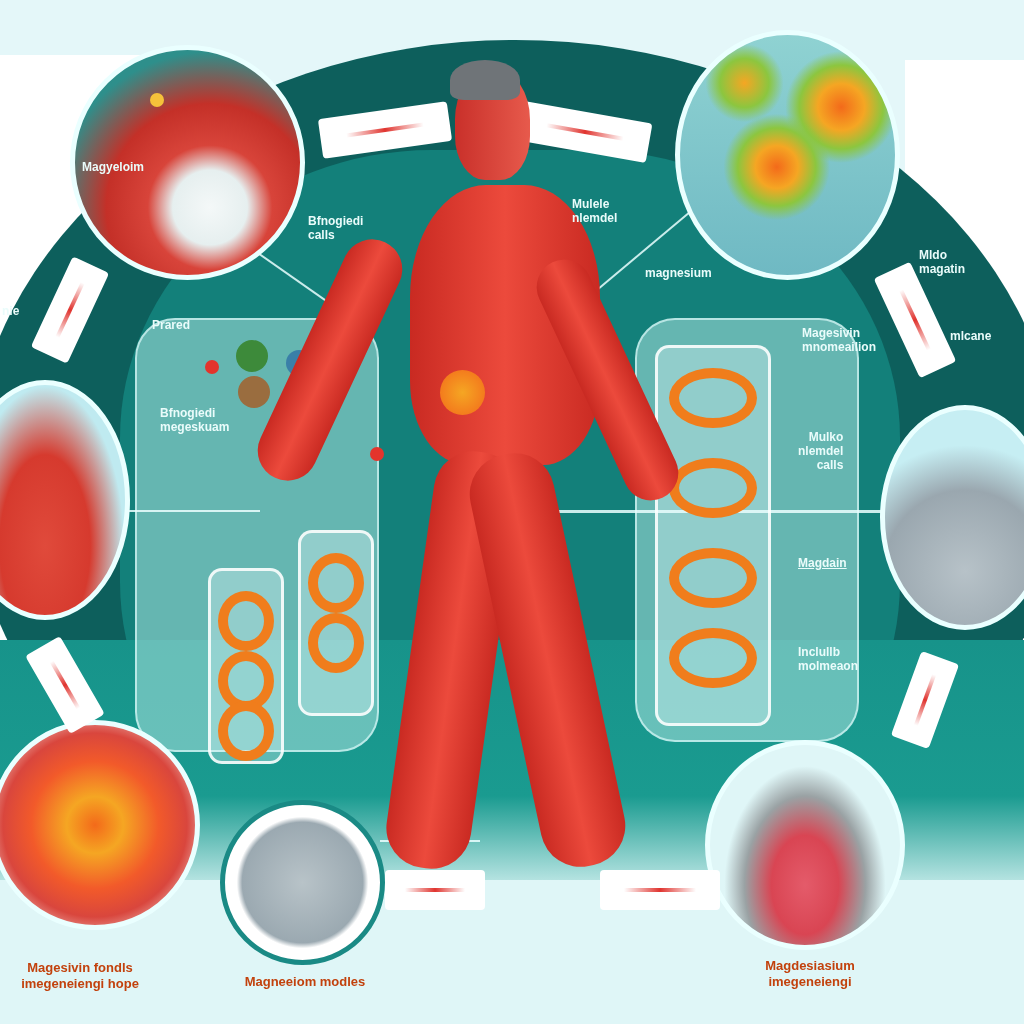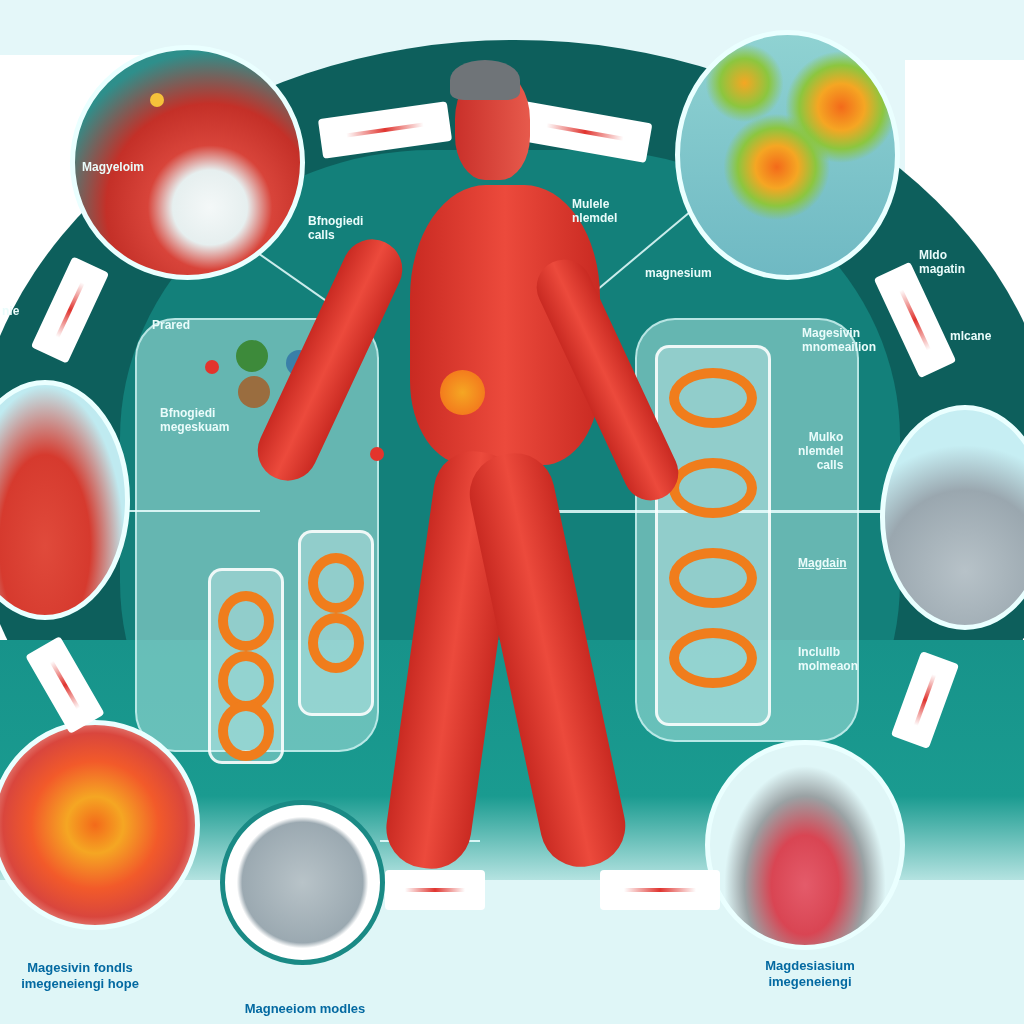--- a/index.html
+++ b/index.html
@@ -5,21 +5,21 @@
   html,body{margin:0;padding:0;}
   body{width:1024px;height:1024px;position:relative;overflow:hidden;background:#e4f7f9;font-family:"Liberation Sans",sans-serif;}
   .bg-white-block{position:absolute;background:#ffffff;}
   .ring{position:absolute;left:-30px;top:40px;width:1090px;height:880px;border-radius:50%;background:#0d5f5c;}
   .ring-inner{position:absolute;left:120px;top:150px;width:780px;height:720px;border-radius:40%;background:#13807a;}
   .lower-band{position:absolute;left:0;top:640px;width:1024px;height:260px;background:linear-gradient(180deg,#17938a 0%,#1a9b90 60%,#d9f4f4 100%);}
   .bottom-band{position:absolute;left:0;top:880px;width:1024px;height:144px;background:#dff6f7;}
   .panel{position:absolute;border-radius:40px;background:rgba(170,225,222,0.55);border:2px solid rgba(220,250,250,0.7);}
   .circle{position:absolute;border-radius:50%;border:5px solid #eaffff;overflow:hidden;box-sizing:border-box;}
   .lbl{position:absolute;color:#eafcfb;font-size:12px;line-height:14px;font-weight:bold;}
-  .lbl-dark{position:absolute;color:#0369a1;font-size:13px;line-height:16px;text-align:center;font-weight:bold;}
+  .lbl-dark{position:absolute;color:#c2410c;font-size:13px;line-height:16px;text-align:center;font-weight:bold;}
   .arrow{position:absolute;background:#ffffff;height:40px;border-radius:4px;}
   .arrow .streak{position:absolute;left:20%;top:45%;width:60%;height:4px;background:linear-gradient(90deg,transparent,#e0342f,transparent);}
   .dot{position:absolute;width:14px;height:14px;border-radius:50%;}
   .tube{position:absolute;border:3px solid rgba(255,255,255,0.85);border-radius:14px;background:rgba(230,250,252,0.35);overflow:hidden;}
   .helix{position:absolute;left:10%;width:80%;height:60px;border:10px solid #f07d1c;border-radius:50%;box-sizing:border-box;}
   .line{position:absolute;background:rgba(235,255,255,0.85);}
   .figure-part{position:absolute;background:linear-gradient(90deg,#c92a22,#ec4a3c,#c92a22);}
 </style>
 </head>
 <body>
@@ -142,17 +142,17 @@
 <div class="lbl" style="left:160px;top:406px;">
   <div>Bfnogiedi</div>
   <div>megeskuam</div>
 </div>
 <div class="lbl" style="left:2px;top:304px;">nie</div>
 
 <div class="lbl-dark" style="left:10px;top:960px;width:140px;">
   <div>Magesivin fondls</div>
   <div>imegeneiengi hope</div>
 </div>
-<div class="lbl-dark" style="left:230px;top:974px;width:150px;margin-top:27px;">Magneeiom modles</div>
+<div class="lbl-dark" style="left:230px;top:974px;width:150px;">Magneeiom modles</div>
 <div class="lbl-dark" style="left:755px;top:958px;width:110px;">
   <div>Magdesiasium</div>
   <div>imegeneiengi</div>
 </div>
 
 </body></html>

